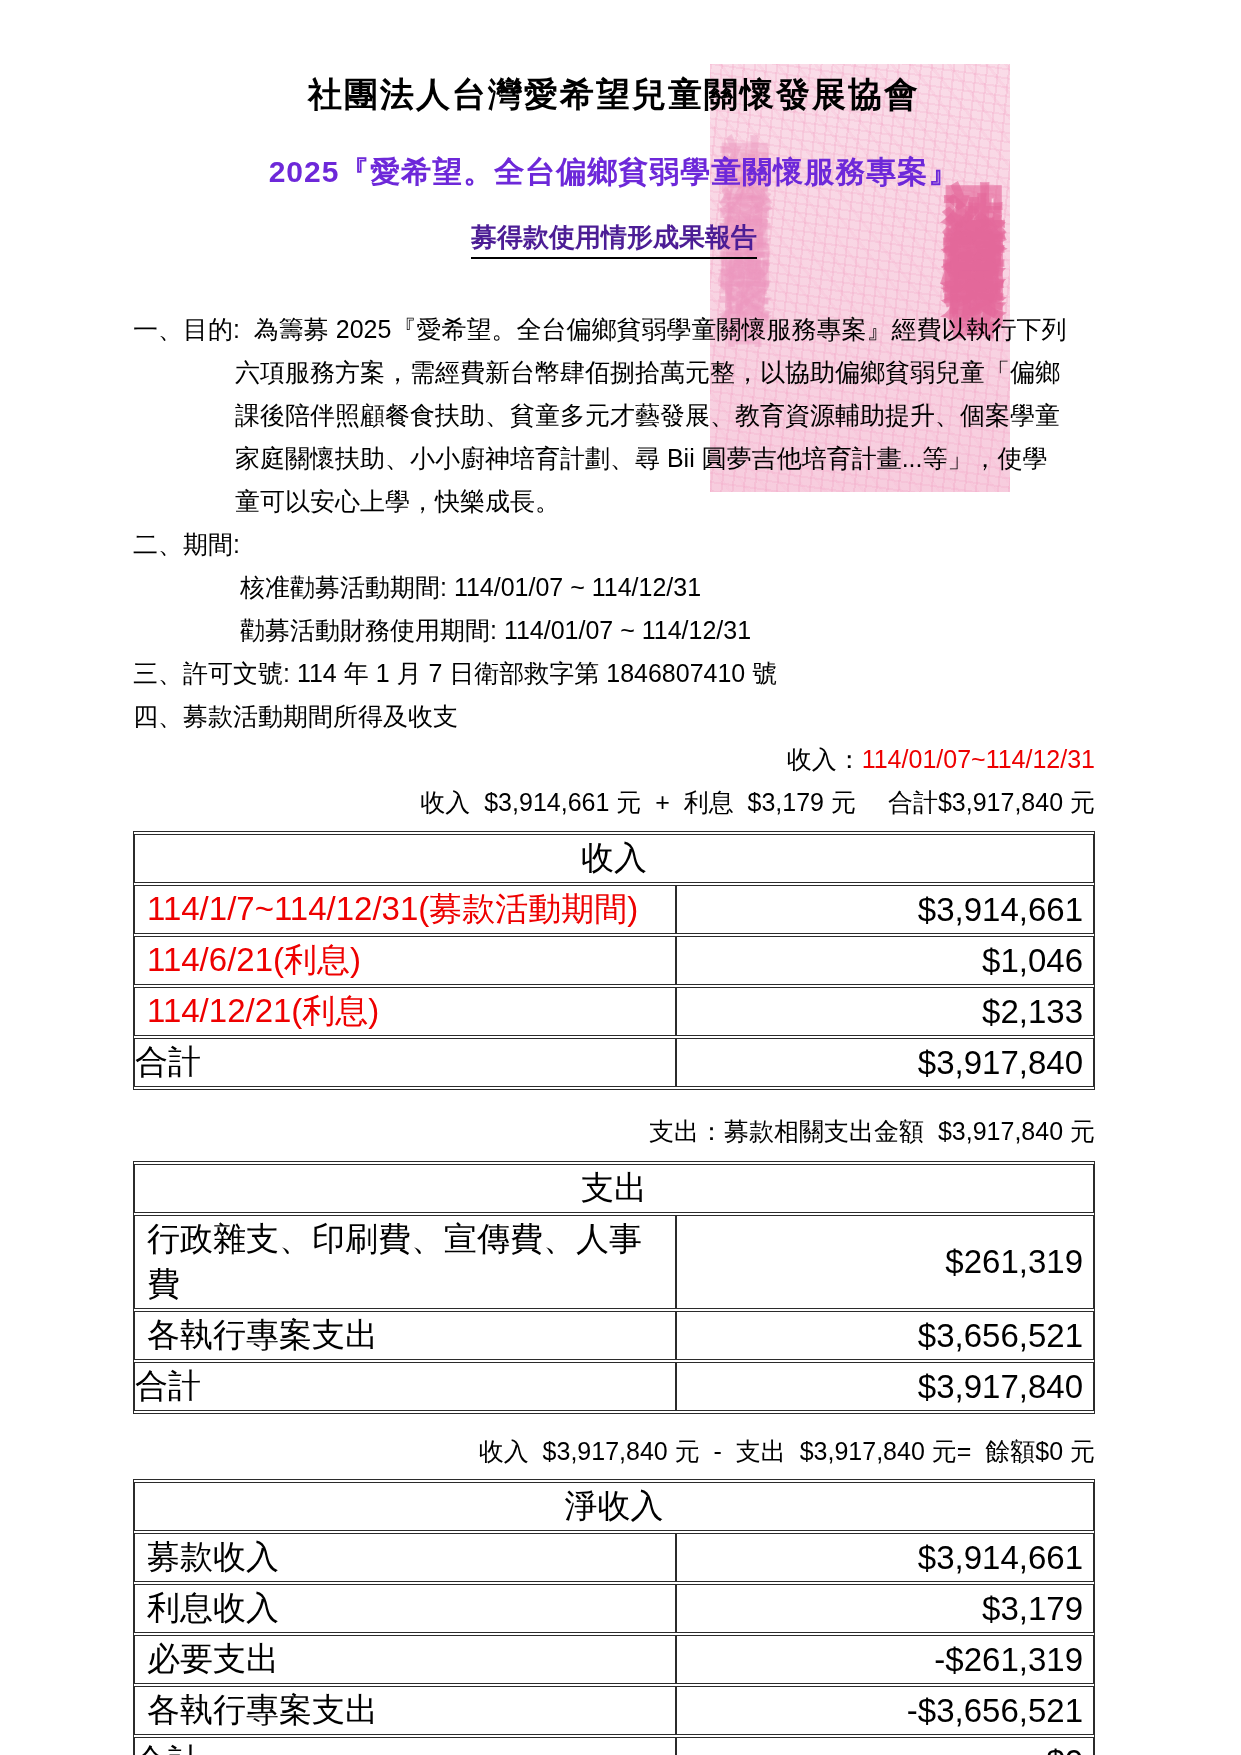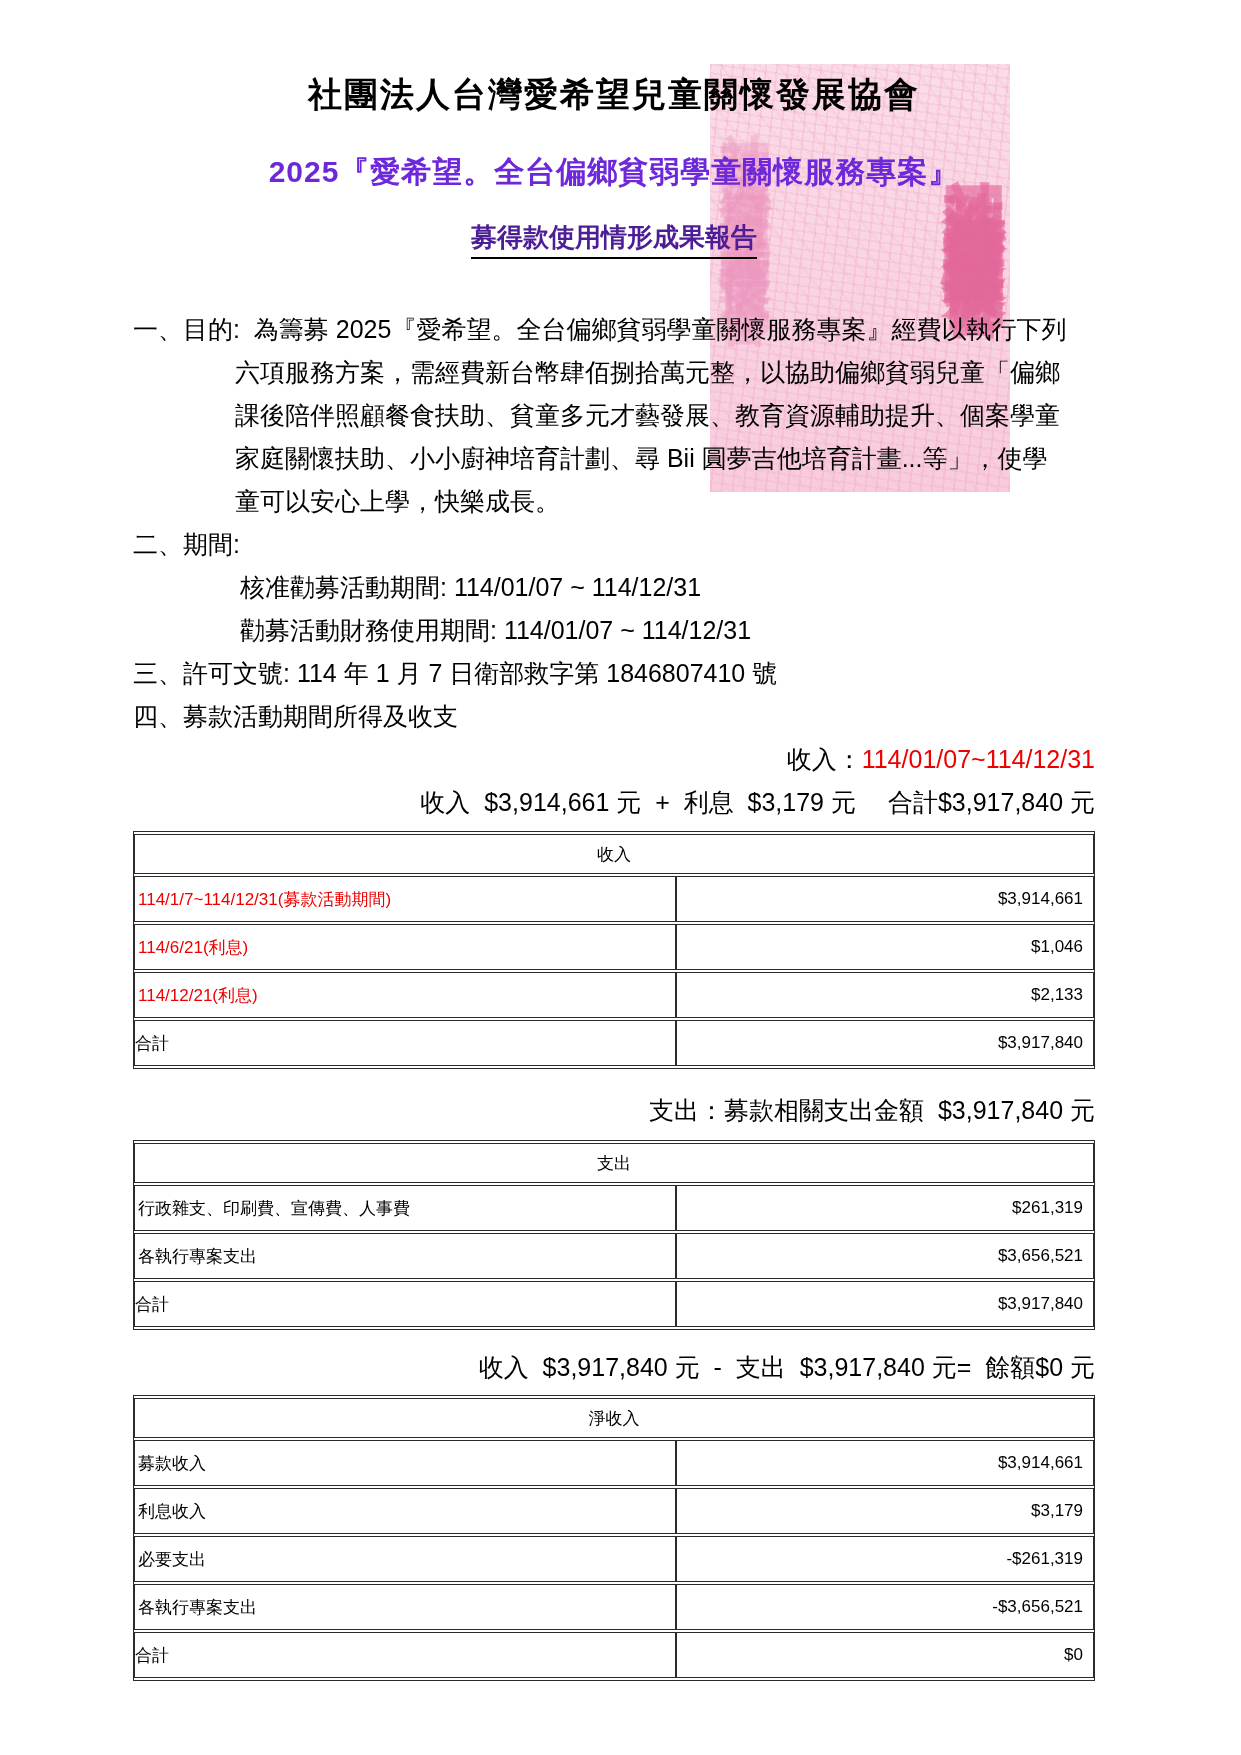--- a/index.html
+++ b/index.html
@@ -69,29 +69,29 @@
   .ind-wrap {padding-left:102px;}
   .ind-sub  {padding-left:107px;}
   .ind-stat {padding-left:39px;text-align:right;}
   .red{color:#ee0000;}
   
   .rtable{
     width:100%;margin-top:7px;
     border:1px solid #2b2b2b;
     border-collapse:separate;border-spacing:0 2px;
     table-layout:fixed;background:#fff;
-    font-size:17px;color:#000;
+    font-size:33px;color:#000;
   }
   .rtable td{
     border:1px solid #2b2b2b;background:#fff;
     vertical-align:middle;height:42px;
     overflow:hidden;
   }
   .rtable tr.hdr td{height:36px;text-align:center;}
-  .rtable td.lbl{padding-left:3px;}
+  .rtable td.lbl{padding-left:12px;}
   .rtable td.val{text-align:right;padding-right:10px;}
   .rtable td.ctr{text-align:left;padding-left:0;}
   .t2{margin-top:8px;}
   .t3{margin-top:6px;}
   .mt-exp{margin-top:20px;}
   .mt-bal{margin-top:16px;}
 </style>
 </head>
 <body>
 

